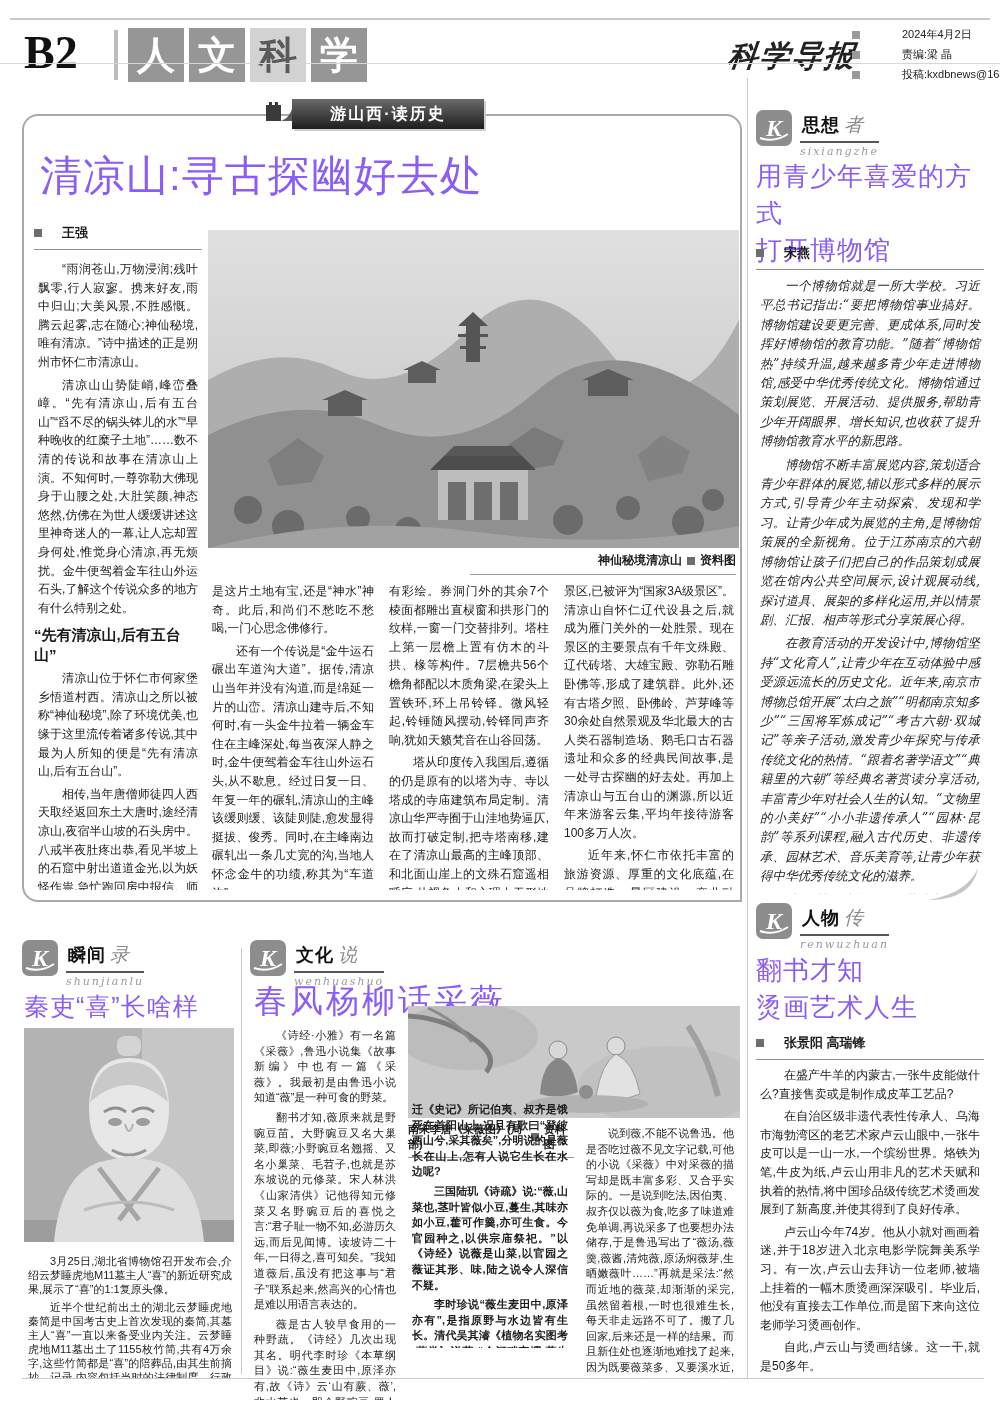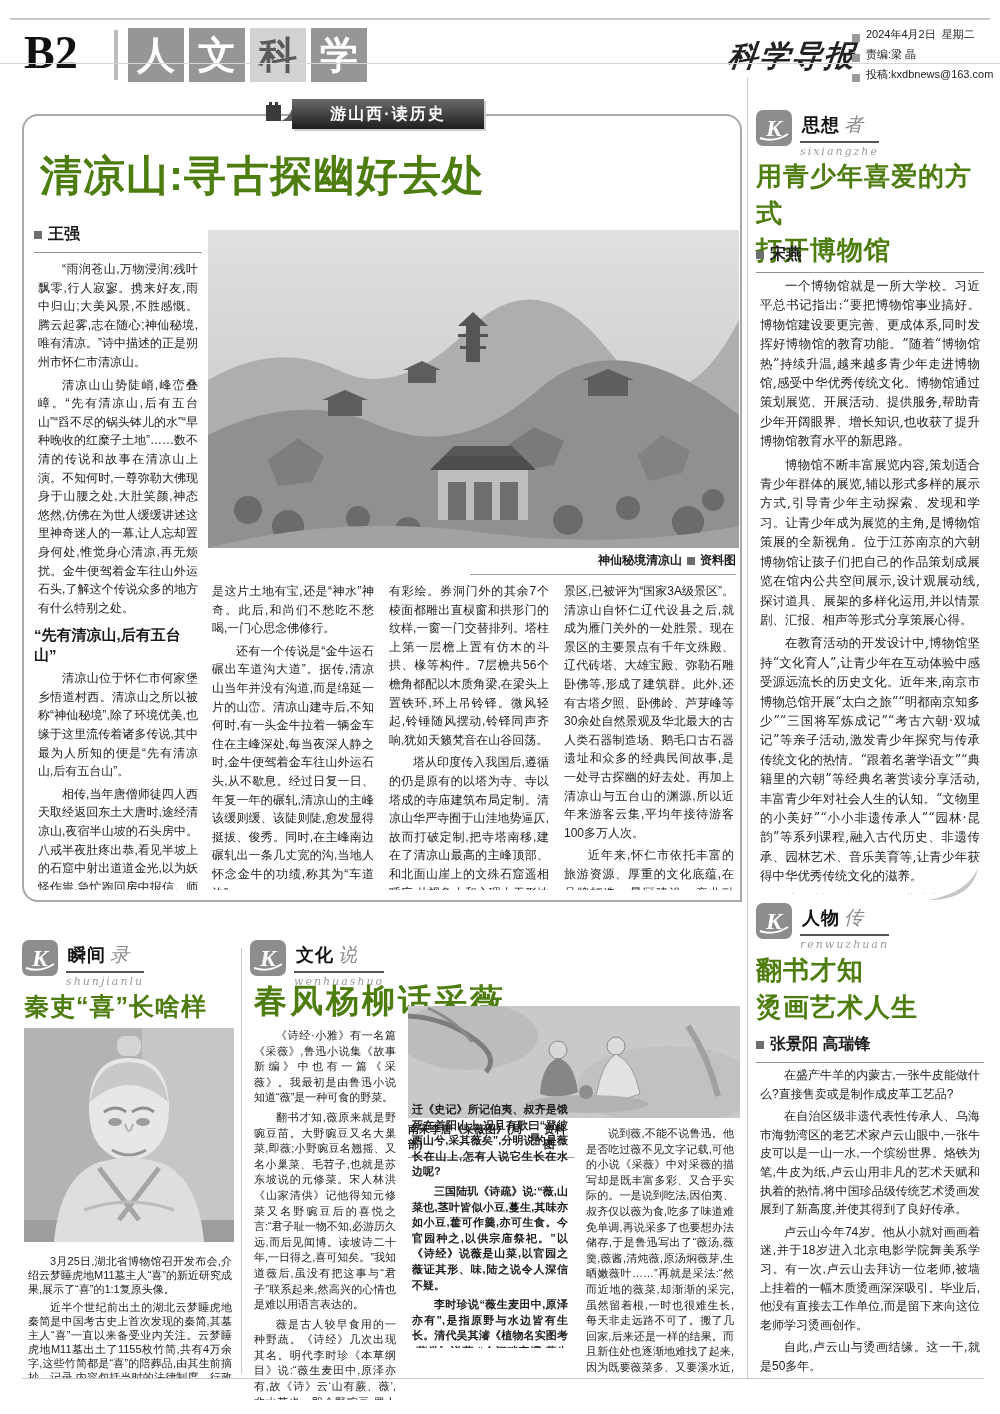--- a/index.html
+++ b/index.html
@@ -8,38 +8,38 @@
   .abs{position:absolute;}
   .hrule{position:absolute;background:#c9c9c9;height:2px;}
   .vrule{position:absolute;background:#c9c9c9;width:1px;}
   
   .pageno{font-family:"Liberation Serif",serif;font-weight:bold;font-size:46px;color:#111;}
   .secblock{width:56px;height:54px;background:#969696;color:#fff;display:inline-flex;align-items:center;
             justify-content:center;font-size:38px;font-weight:bold;margin-right:5px;}
   .secblock.light{background:#d2d2d2;color:#5a5a5a;}
   .masthead{font-family:"DejaVu Serif",serif;font-style:italic;font-weight:bold;font-size:30px;
             transform:skewX(-6deg);color:#222;letter-spacing:2px;}
-  .infoline{display:flex;align-items:flex-end;font-size:11px;color:#222;margin-bottom:5px;white-space:nowrap;}
+  .infoline{display:flex;align-items:center;font-size:11px;color:#222;margin-bottom:5px;white-space:nowrap;gap:36px;}
   .sq{width:8px;height:8px;background:#9a9a9a;display:inline-block;margin-right:6px;flex:0 0 auto;}
   .sq.dark{background:#6d6d6d;}
   
   .frame{position:absolute;left:22px;top:114px;width:716px;height:784px;border:2px solid #a9a9a9;
          border-radius:16px 16px 0 16px;background:#fff;}
   .curl{position:absolute;right:20px;bottom:512px;width:60px;height:38px;z-index:5;}
   .colbadge{position:absolute;left:292px;top:99px;width:192px;height:30px;z-index:6;
             background:linear-gradient(180deg,#6a6a6a,#1e1e1e);color:#fff;display:flex;align-items:center;
             justify-content:center;font-size:16px;font-weight:bold;letter-spacing:2px;box-shadow:2px 2px 0 #cfcfcf;}
   .wallicon{position:absolute;left:-30px;top:-6px;}
-  .bigtitle{font-weight:700;color:#4d7c0f;letter-spacing:1px;line-height:1.15;}
-  .byline{position:absolute;display:flex;align-items:center;font-size:16px;font-weight:bold;
-          border-bottom:1px solid #8f8f8f;padding-bottom:7px;}
+  .bigtitle{font-weight:400;color:#8b5cf6;letter-spacing:1px;line-height:1.15;}
+  .byline{position:absolute;display:flex;align-items:center;font-size:13px;font-weight:bold;
+          border-bottom:1px solid #8f8f8f;padding-bottom:7px;gap:14px;}
   .col{position:absolute;overflow:hidden;}
   .body{font-size:12px;line-height:18.6px;text-align:justify;text-indent:2em;margin:4px;}
   .body.small{font-size:11px;line-height:14px;}
-  .kai{font-family:"DejaVu Serif",serif;font-size:12.5px;line-height:19.4px;}
+  .kai{font-family:"DejaVu Serif",serif;font-style:italic;font-size:12.5px;line-height:19.4px;}
   .subhead{font-size:15px;font-weight:bold;margin:8px 0 5px;text-indent:0;line-height:1.3;}
   .caption{position:absolute;font-size:12px;font-weight:bold;display:flex;align-items:center;
            justify-content:flex-end;border-bottom:1px solid #9a9a9a;padding-bottom:5px;}
   .caption .sq{margin:0 5px;}
   
   .kbadge{position:absolute;display:flex;align-items:flex-start;}
   .klogo{width:36px;height:36px;background:#8d8d8d;border-radius:7px;color:#fff;position:relative;
          display:flex;align-items:center;justify-content:center;font-size:24px;font-weight:bold;
          font-style:italic;font-family:"Liberation Serif",serif;flex:0 0 auto;}
   .klogo svg{position:absolute;left:0;top:0;}

